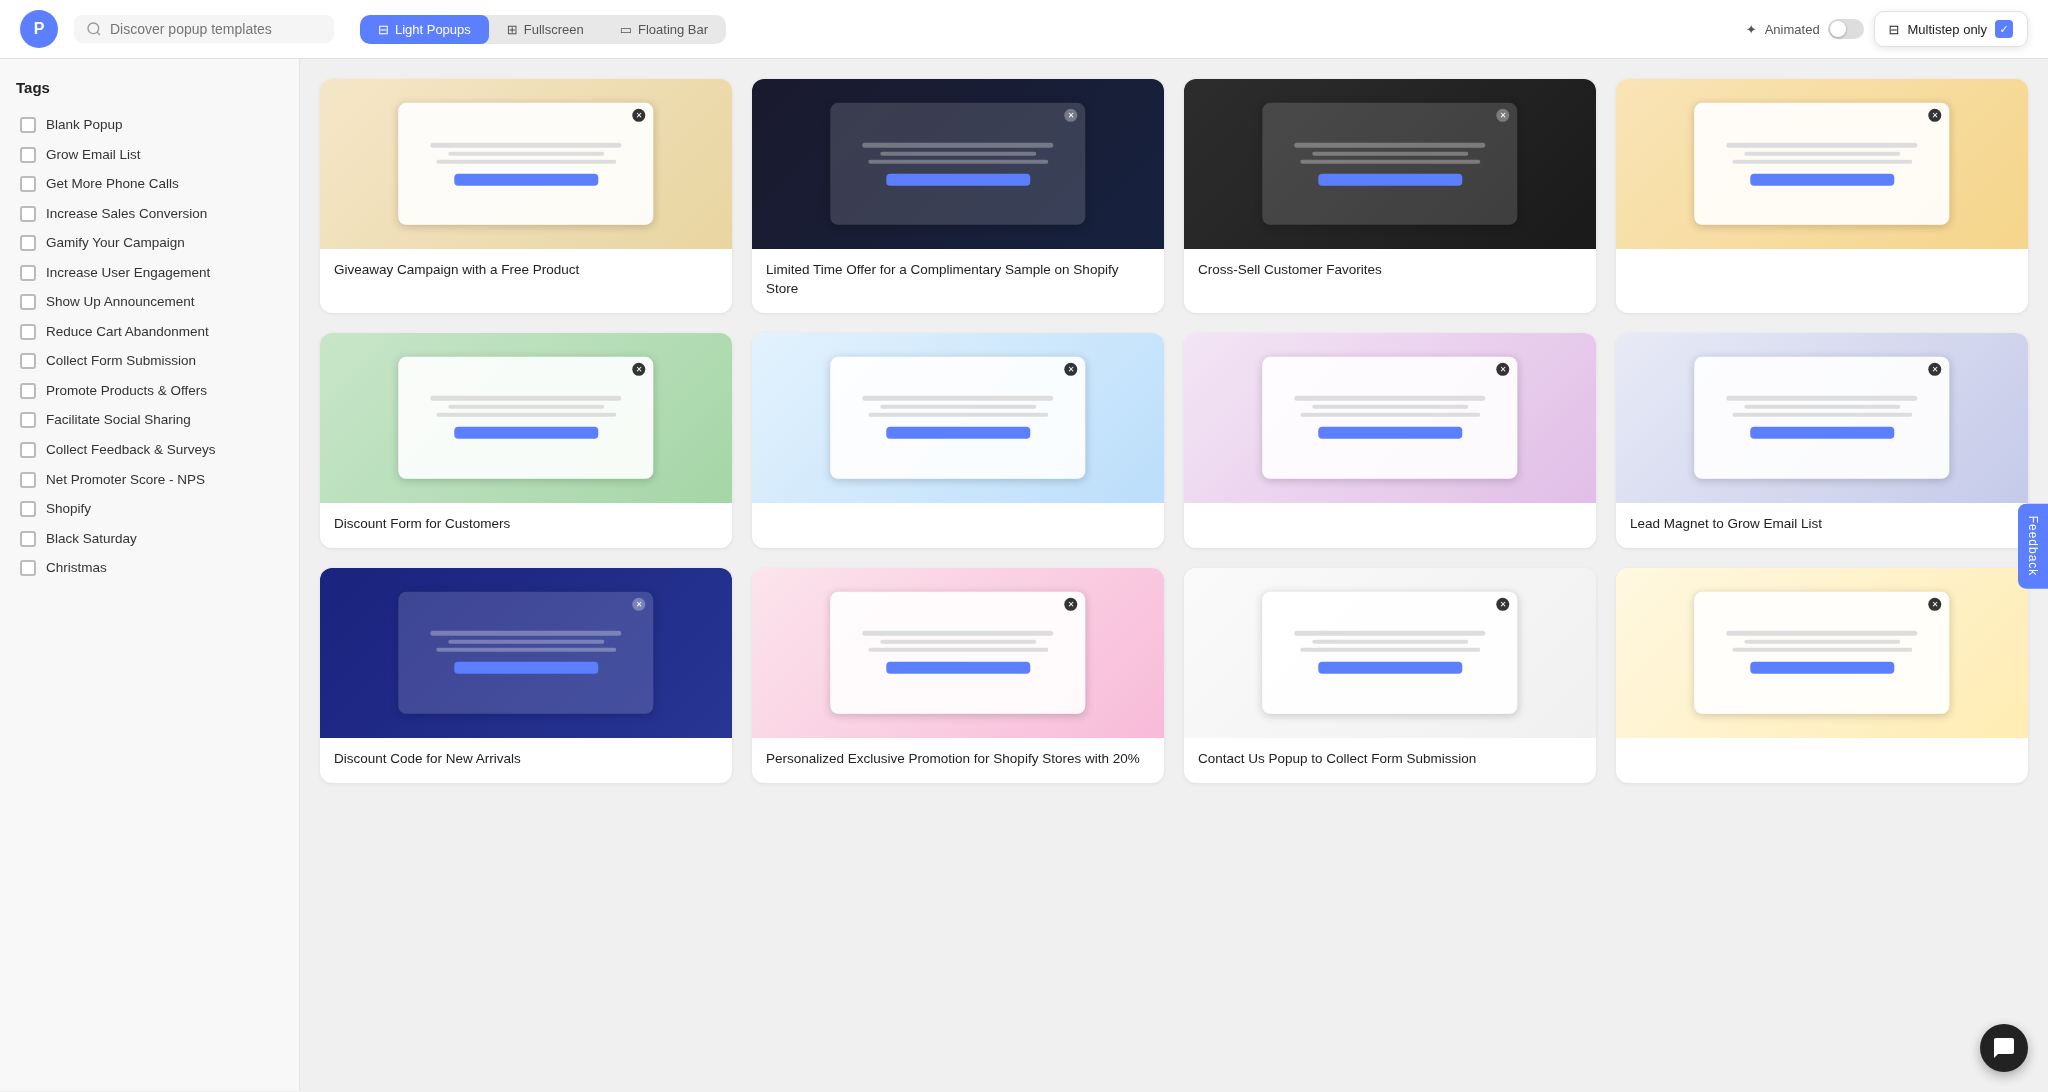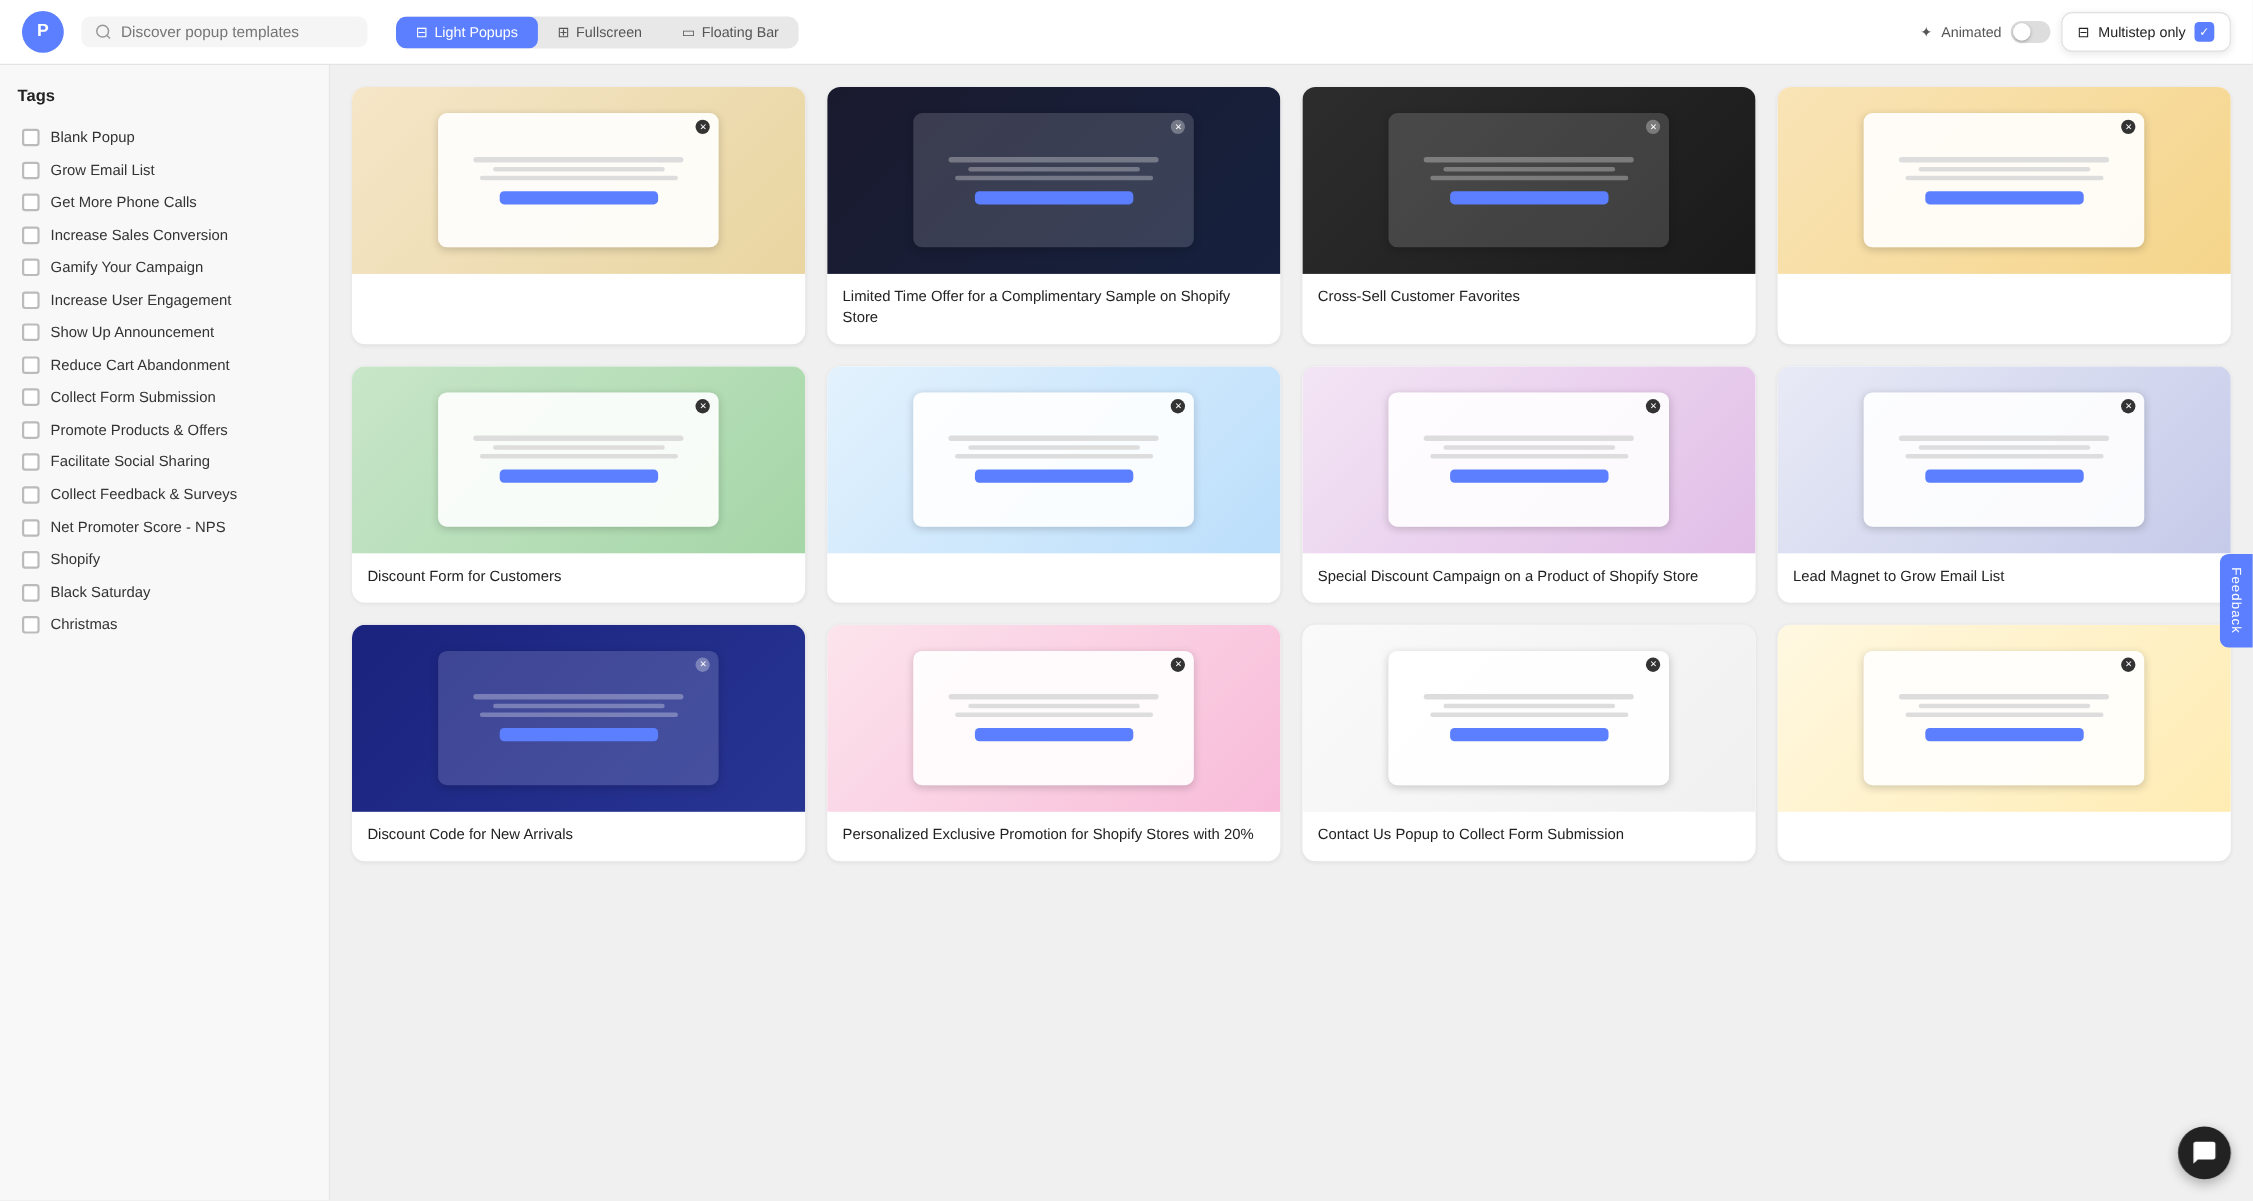--- a/index.html
+++ b/index.html
@@ -376,20 +376,21 @@
         <div class="card">
     <div class="card-img-placeholder mock-cat" style="position:relative;">
       <div style="position:absolute;top:50%;left:50%;transform:translate(-50%,-50%);width:62%;height:72%;background:rgba(255,255,255,0.9);border-radius:8px;box-shadow:0 2px 8px rgba(0,0,0,0.18);overflow:hidden;padding:8px;display:flex;flex-direction:column;align-items:center;justify-content:center;gap:4px;">
         <div style="position:absolute;top:6px;right:8px;width:13px;height:13px;background:#333;border-radius:50%;display:flex;align-items:center;justify-content:center;color:#fff;font-size:8px;">✕</div>
         <div style="width:80%;height:5px;background:#ddd;border-radius:3px;"></div>
         <div style="width:65%;height:4px;background:#ddd;border-radius:3px;"></div>
         <div style="width:75%;height:4px;background:#ddd;border-radius:3px;"></div>
         <div style="width:60%;height:12px;background:#5b7fff;border-radius:4px;margin-top:6px;"></div>
       </div>
     </div>
+    <div class="card-title">Giveaway Campaign with a Free Product</div>
   </div>
         <div class="card">
     <div class="card-img-placeholder mock-luxury" style="position:relative;">
       <div style="position:absolute;top:50%;left:50%;transform:translate(-50%,-50%);width:62%;height:72%;background:rgba(255,255,255,0.15);border-radius:8px;box-shadow:0 2px 8px rgba(0,0,0,0.18);overflow:hidden;padding:8px;display:flex;flex-direction:column;align-items:center;justify-content:center;gap:4px;">
         <div style="position:absolute;top:6px;right:8px;width:13px;height:13px;background:rgba(255,255,255,0.3);border-radius:50%;display:flex;align-items:center;justify-content:center;color:#fff;font-size:8px;">✕</div>
         <div style="width:80%;height:5px;background:rgba(255,255,255,0.3);border-radius:3px;"></div>
         <div style="width:65%;height:4px;background:rgba(255,255,255,0.3);border-radius:3px;"></div>
         <div style="width:75%;height:4px;background:rgba(255,255,255,0.3);border-radius:3px;"></div>
         <div style="width:60%;height:12px;background:#5b7fff;border-radius:4px;margin-top:6px;"></div>
       </div>
@@ -445,21 +446,20 @@
         <div class="card">
     <div class="card-img-placeholder mock-chairs" style="position:relative;">
       <div style="position:absolute;top:50%;left:50%;transform:translate(-50%,-50%);width:62%;height:72%;background:rgba(255,255,255,0.9);border-radius:8px;box-shadow:0 2px 8px rgba(0,0,0,0.18);overflow:hidden;padding:8px;display:flex;flex-direction:column;align-items:center;justify-content:center;gap:4px;">
         <div style="position:absolute;top:6px;right:8px;width:13px;height:13px;background:#333;border-radius:50%;display:flex;align-items:center;justify-content:center;color:#fff;font-size:8px;">✕</div>
         <div style="width:80%;height:5px;background:#ddd;border-radius:3px;"></div>
         <div style="width:65%;height:4px;background:#ddd;border-radius:3px;"></div>
         <div style="width:75%;height:4px;background:#ddd;border-radius:3px;"></div>
         <div style="width:60%;height:12px;background:#5b7fff;border-radius:4px;margin-top:6px;"></div>
       </div>
     </div>
-    <div class="card-title">Special Discount Campaign on a Product of Shopify Store</div>
   </div>
         <div class="card">
     <div class="card-img-placeholder mock-lead" style="position:relative;">
       <div style="position:absolute;top:50%;left:50%;transform:translate(-50%,-50%);width:62%;height:72%;background:rgba(255,255,255,0.9);border-radius:8px;box-shadow:0 2px 8px rgba(0,0,0,0.18);overflow:hidden;padding:8px;display:flex;flex-direction:column;align-items:center;justify-content:center;gap:4px;">
         <div style="position:absolute;top:6px;right:8px;width:13px;height:13px;background:#333;border-radius:50%;display:flex;align-items:center;justify-content:center;color:#fff;font-size:8px;">✕</div>
         <div style="width:80%;height:5px;background:#ddd;border-radius:3px;"></div>
         <div style="width:65%;height:4px;background:#ddd;border-radius:3px;"></div>
         <div style="width:75%;height:4px;background:#ddd;border-radius:3px;"></div>
         <div style="width:60%;height:12px;background:#5b7fff;border-radius:4px;margin-top:6px;"></div>
       </div>

